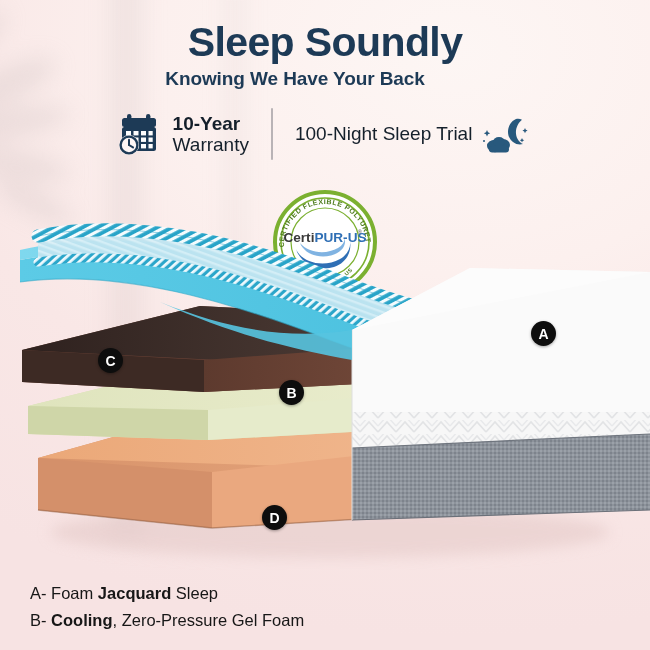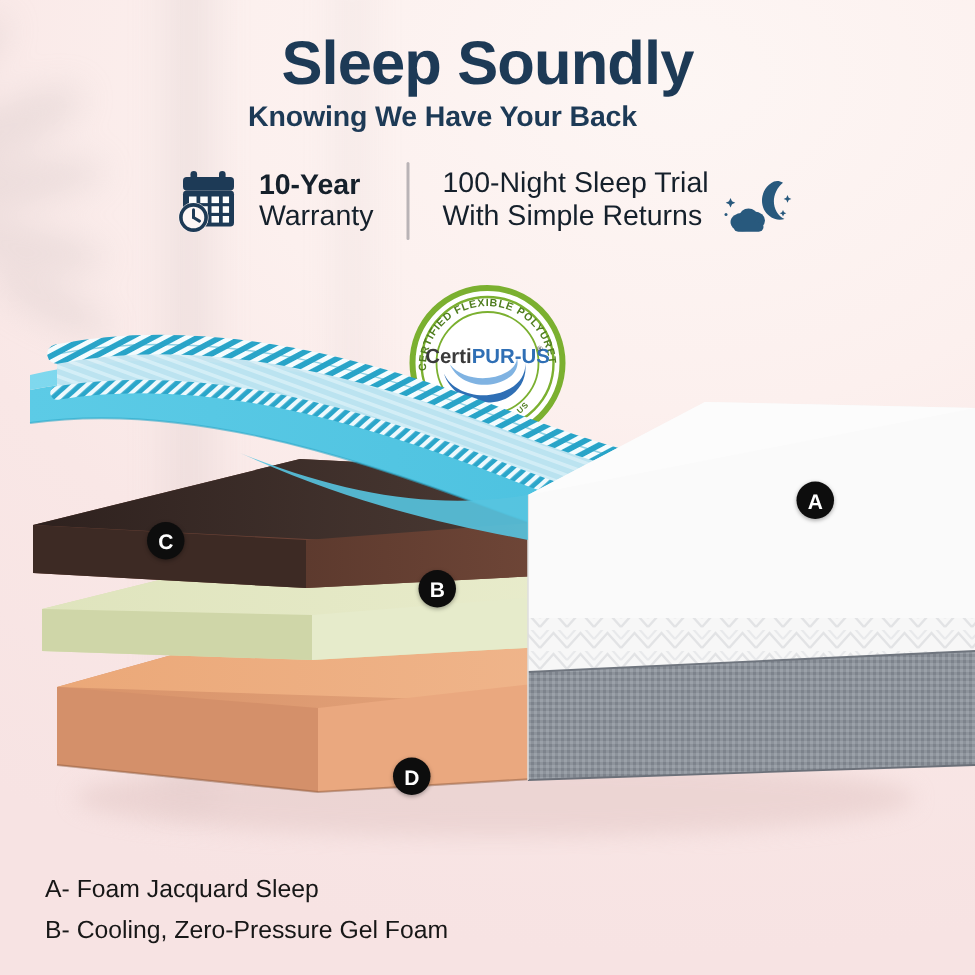--- a/index.html
+++ b/index.html
@@ -78,21 +78,21 @@
   #mk-d{left:262px;top:505px;}
 
   
   .legend{
     position:absolute;left:0;top:580px;width:650px;height:62px;
     display:flex;
   }
   .legend-col{flex:1;padding-left:30px;}
   .legend-col.right{padding-left:20px;}
   .legend-row{font-size:16.5px;color:#171717;line-height:1.62;white-space:nowrap;}
-  .legend-row b{font-weight:normal;text-align:right;}
+  .legend-row b{font-weight:bold;text-align:right;}
 </style>
 </head>
 <body>
 
 <div id="stage">
 
   <div class="palm">
     <div class="frond" style="left:10px;top:110px;width:120px;height:34px;transform:rotate(-22deg);"></div>
     <div class="frond" style="left:0px;top:150px;width:140px;height:30px;transform:rotate(-8deg);"></div>
     <div class="frond" style="left:30px;top:190px;width:110px;height:28px;transform:rotate(12deg);"></div>
@@ -137,21 +137,20 @@
         <div class="txt-l1">10-Year</div>
         <div class="txt-l2">Warranty</div>
       </span>
     </div>
 
     <div class="divider"></div>
 
     <div class="badge badge-right">
       <span>
         <div class="txt-l2"><b>100-Night</b><span> Sleep Trial</span></div>
-        <div class="txt-l2">With Simple Returns</div>
       </span>
       <span class="moon-icon">
         <svg viewBox="0 0 54 44" width="54" height="44">
           <path d="M34 5 C25 9 23 22 31 28 C34 30.5 38 31 41 30 C34.5 27 32 18.5 35.5 11.5 C36.6 9.2 38.2 7.2 40 5.8 C38 4.6 36 4.3 34 5 Z" fill="#28597d" transform="translate(4,0)"></path>
           <ellipse cx="17" cy="32" rx="8" ry="6.2" fill="#28597d"></ellipse>
           <ellipse cx="25" cy="31" rx="7" ry="6" fill="#28597d"></ellipse>
           <ellipse cx="21" cy="28" rx="6" ry="5" fill="#28597d"></ellipse>
           <rect x="11" y="32" width="20" height="6.5" rx="3.2" fill="#28597d"></rect>
           <g fill="#28597d">
             <path d="M9 16 l1 2.2 2.2 1 -2.2 1 -1 2.2 -1-2.2 -2.2-1 2.2-1 Z"></path>

